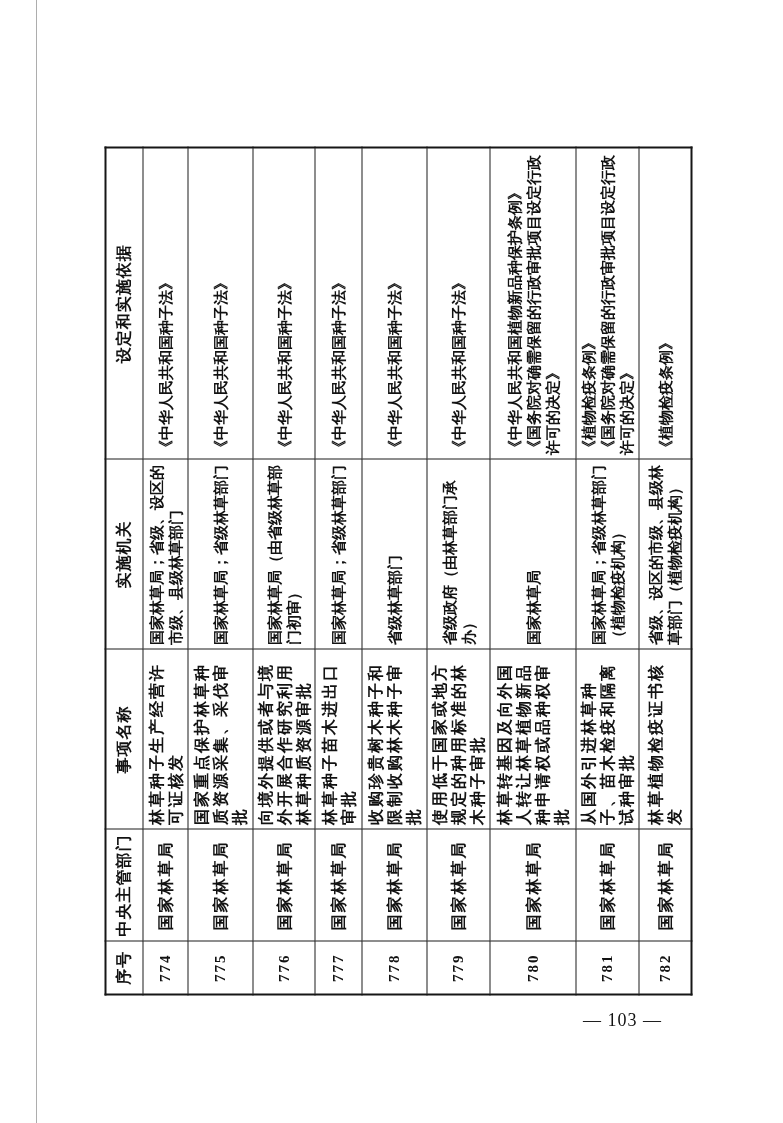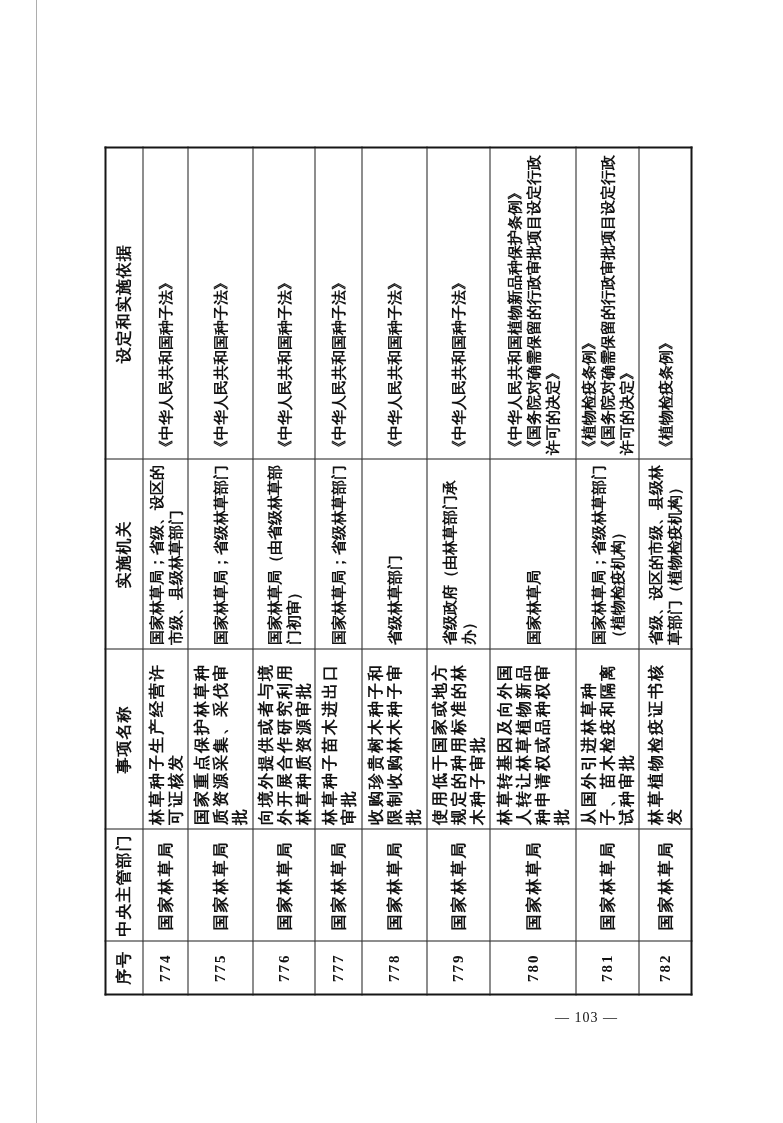--- a/index.html
+++ b/index.html
@@ -54,23 +54,23 @@
     text-align:center;letter-spacing:2px;
   }
   td.agency-cell{
     font-size:15px;letter-spacing:0;line-height:19px;
   }
   td.basis-cell{
     font-size:15px;letter-spacing:0;line-height:19px;
   }
   .page-number{
     position:absolute;left:555px;top:1010px;width:135px;
-    text-align:left;
+    text-align:center;
     font-family:"Liberation Serif",serif;
-    font-size:14px;color:#111;
+    font-size:18px;color:#111;
     letter-spacing:1px;
     font-weight:normal;
   }
 </style>
 </head>
 <body>
 
 <div class="page">
   <div class="scan-edge"></div>
 

